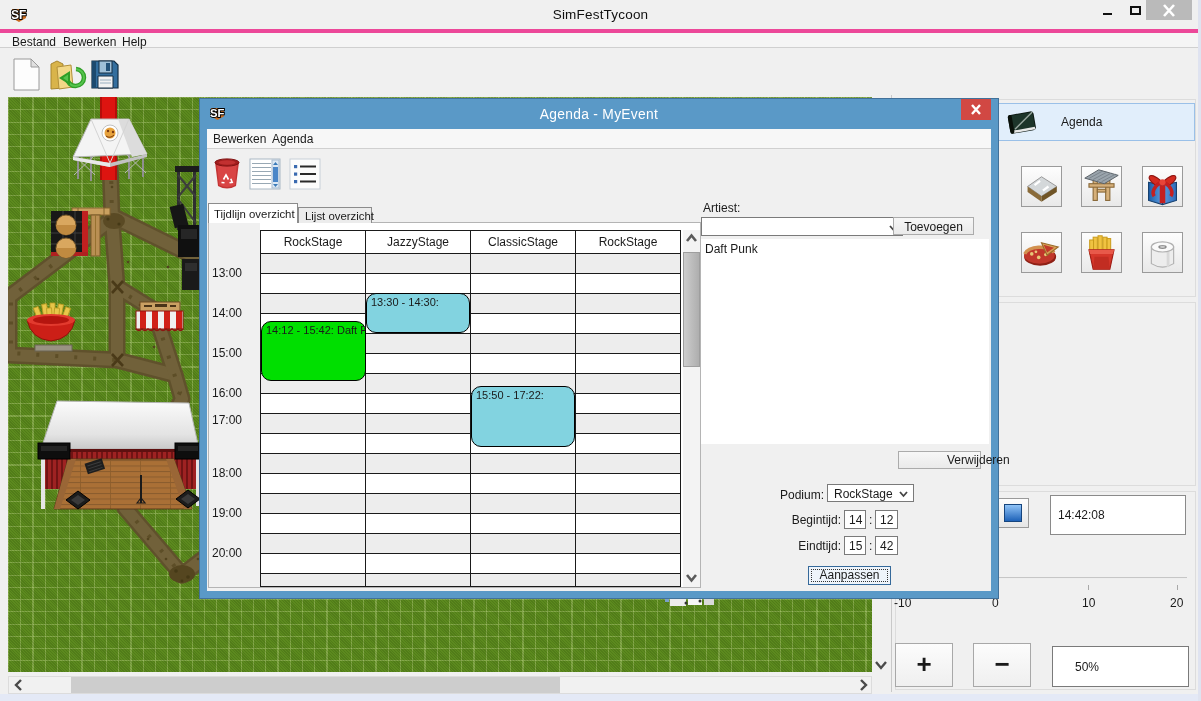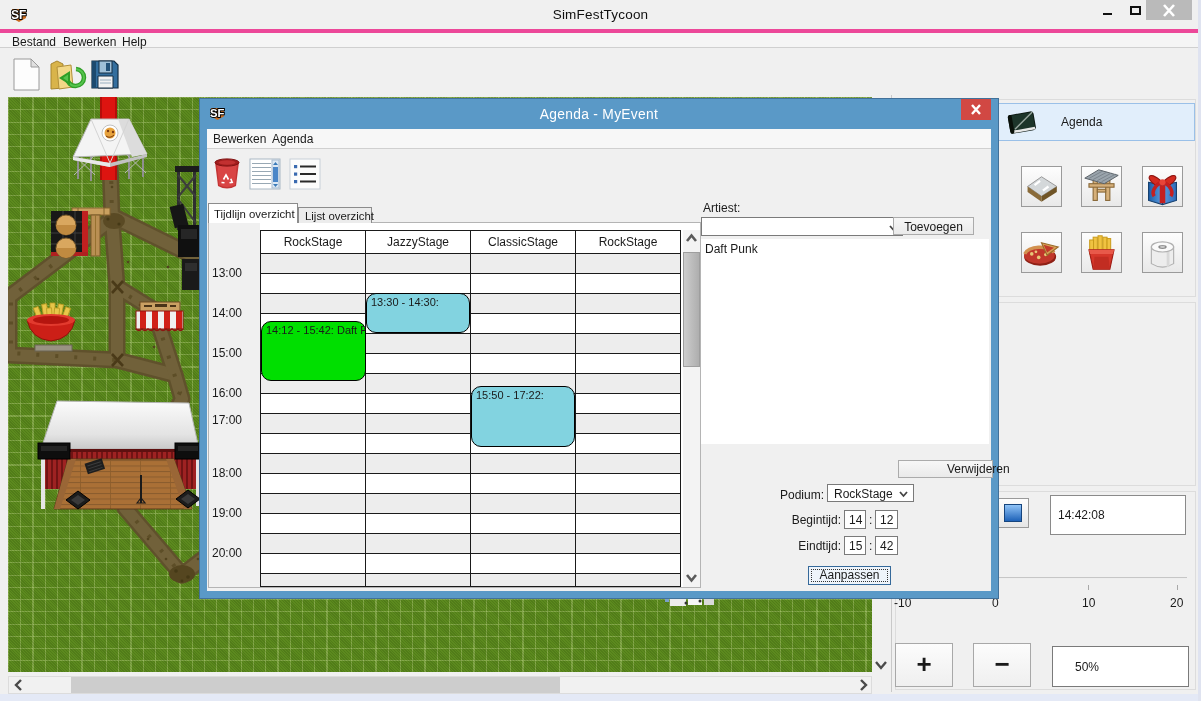--- a/index.html
+++ b/index.html
@@ -586,21 +586,21 @@
 
     <div class="abs" id="agright">
       <div class="abs lbl12" style="left:496px; top:72px;">Artiest:</div>
       <div class="abs inp" style="left:494px; top:88px; width:202px; height:19px;"></div>
       <div class="abs" style="left:680px; top:91px;"><svg width="13" height="13">
             <polyline points="3,5 6.5,9 10,5" fill="none" stroke="#444" stroke-width="1.8"></polyline>
           </svg></div>
       <div class="abs btn" style="left:686px; top:88px; width:81px; height:18px; line-height:18px;">Toevoegen</div>
       <div class="abs" style="left:494px; top:110px; width:288px; height:205px; background:#fff;"></div>
       <div class="abs lbl12" style="left:498px; top:113px; white-space:nowrap;">Daft Punk</div>
-      <div class="abs btn" style="left:691px; top:331px; width:95px; height:18px; line-height:17px;padding-left:48px;">Verwijderen</div>
+      <div class="abs btn" style="left:691px; top:322px; width:83px; height:18px; line-height:17px;padding-left:48px;">Verwijderen</div>
       <div class="abs lbl12" style="left:570px; top:359px; width:47px; text-align:right;">Podium:</div>
       <div class="abs inp" style="left:620px; top:355px; width:87px; height:18px;">
           <span style="position:absolute; left:6px; top:2px;">RockStage</span>
           <span style="position:absolute; right:3px; top:3px;"><svg width="12" height="12">
               <polyline points="2,4 5.5,8 9,4" fill="none" stroke="#444" stroke-width="1.8"></polyline>
             </svg></span>
         </div>
       <div class="abs lbl12" style="left:574px; top:384px; width:60px; text-align:right;">Begintijd:</div>
       <div class="abs inp" style="left:637px; top:381px; width:22px; height:19px;">
           <span style="position:absolute; left:4px; top:2px;">14</span>

